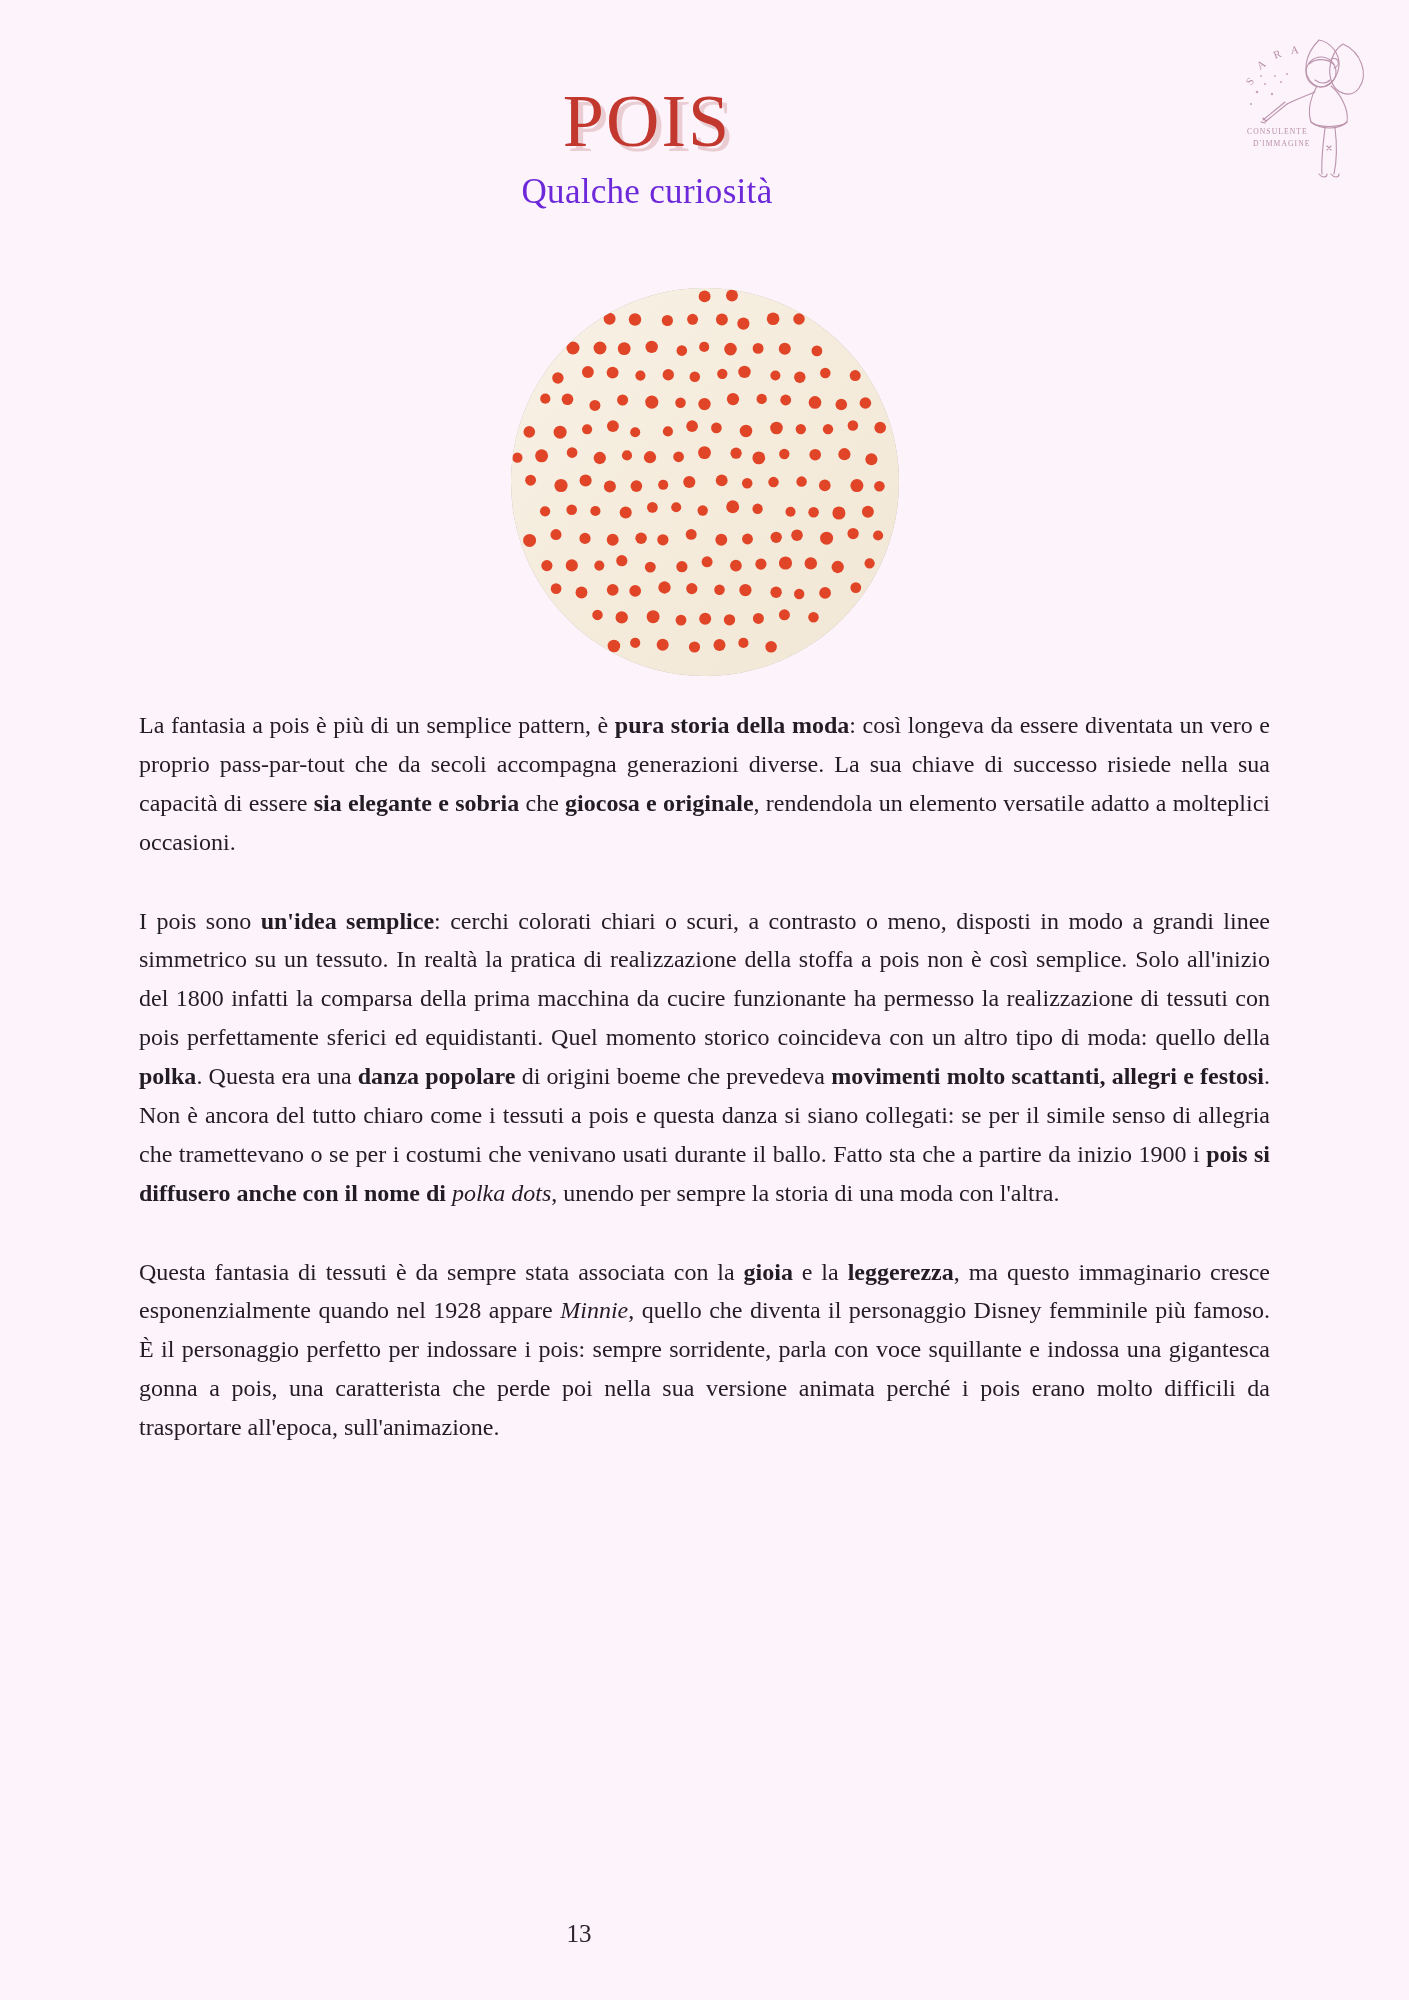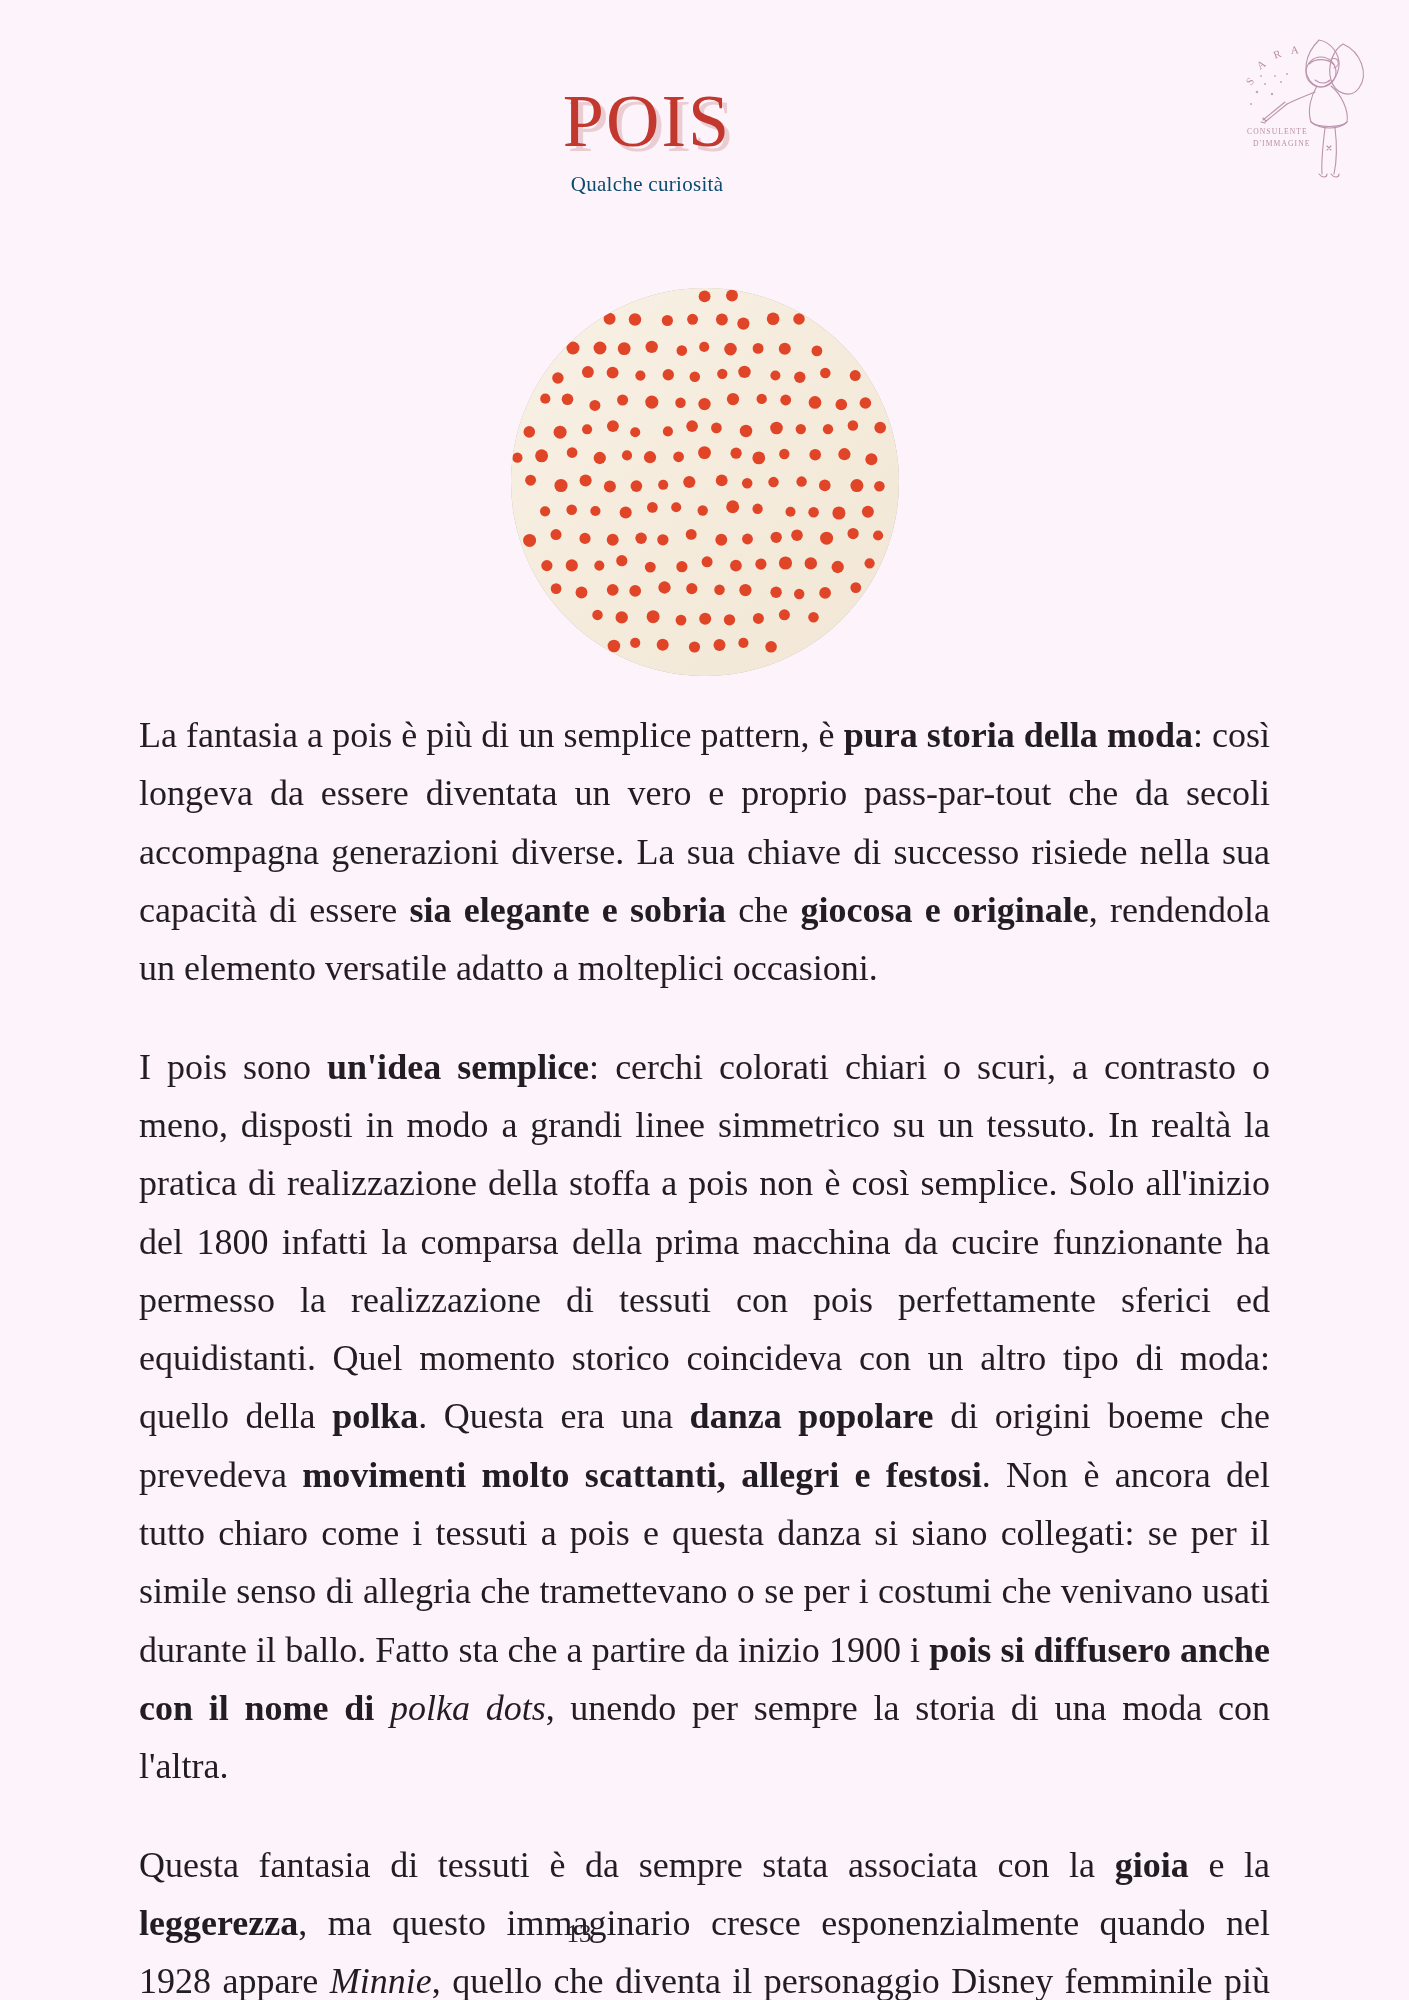--- a/index.html
+++ b/index.html
@@ -45,22 +45,22 @@
     font-size: 74px;
     line-height: 1;
     letter-spacing: 2px;
     color: #c2382f;
     text-shadow: 5px 5px 0 rgba(212,160,160,0.45);
     margin: 0;
     font-weight: normal;
   }
   .doc-subtitle {
     font-family: "Liberation Serif", "DejaVu Serif", serif;
-    font-size: 21px;
-    color: #0c4a6e;
+    font-size: 35px;
+    color: #6d28d9;
     margin: 14px 0 14px 0;
     font-weight: normal;
     letter-spacing: 0.3px;
   }
 
   
   .figure {
     position: absolute;
     top: 288px;
     left: 50%;
@@ -80,21 +80,21 @@
   .figure-circle svg { display:block; width:100%; height:100%; }
 
   
   .content {
     position: absolute;
     top: 706px;
     left: 139px;
     width: 1131px;
   }
   .para {
-    font-size: 36px;
+    font-size: 24px;
     line-height: 1.62;
     color: #221c24;
     text-align: justify;
     text-justify: inter-word;
     margin: 0 0 40px 0;
   }
   .para:last-child { margin-bottom: 0; }
   .para b { font-weight: bold; }
   .para .bi { font-weight: normal; font-style: italic; }
 

